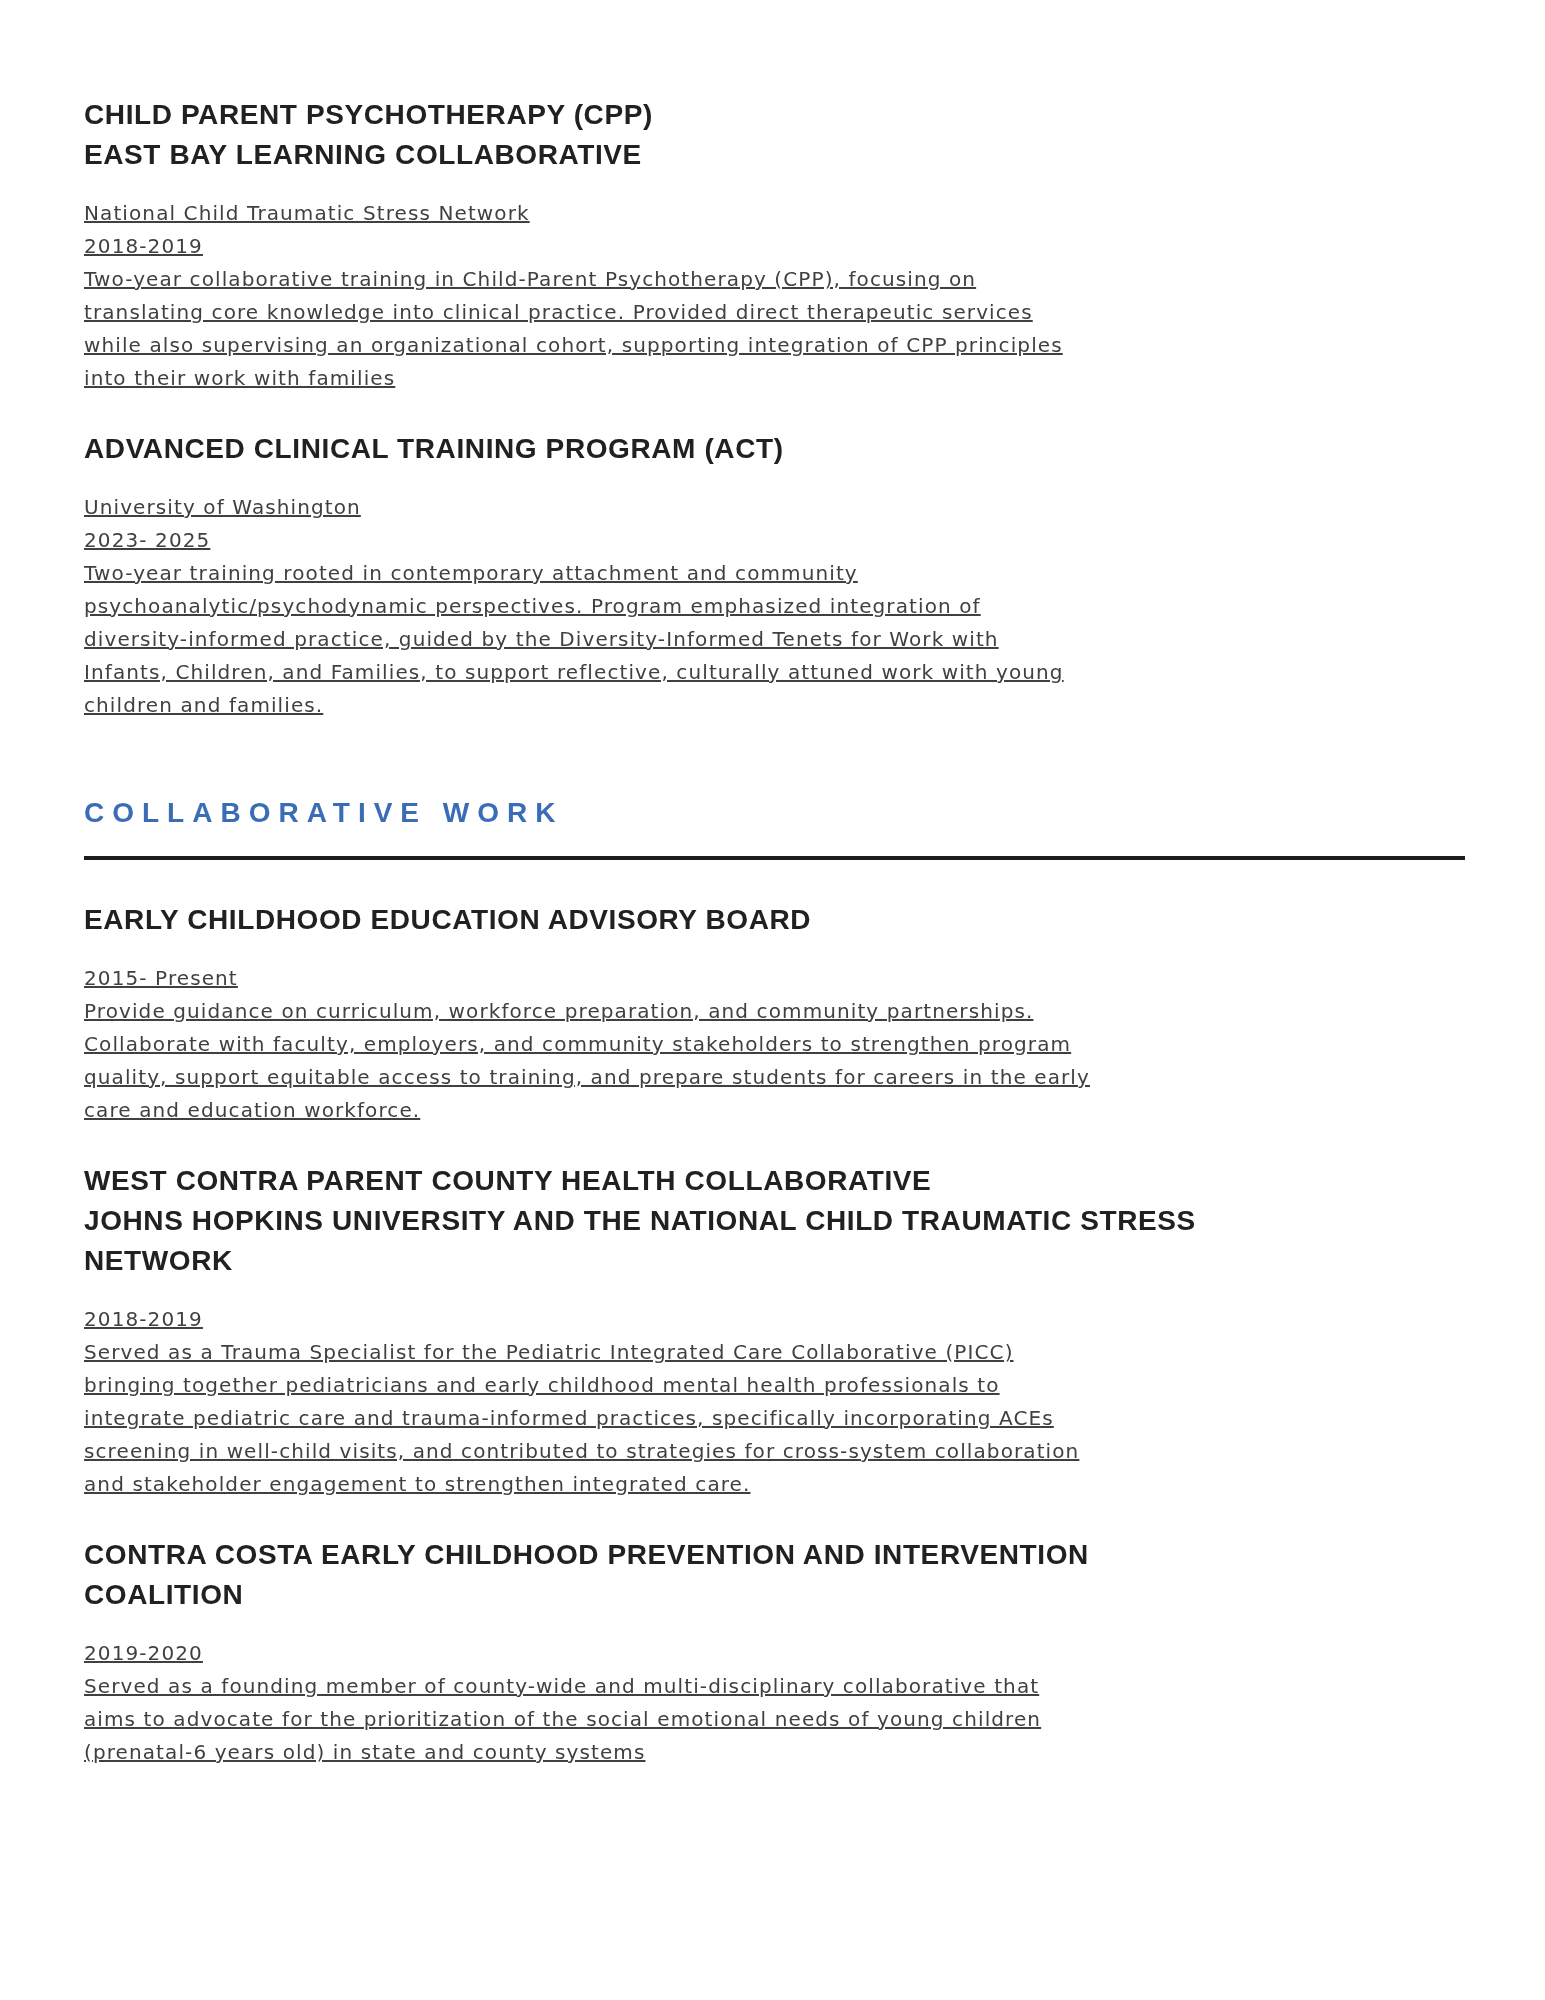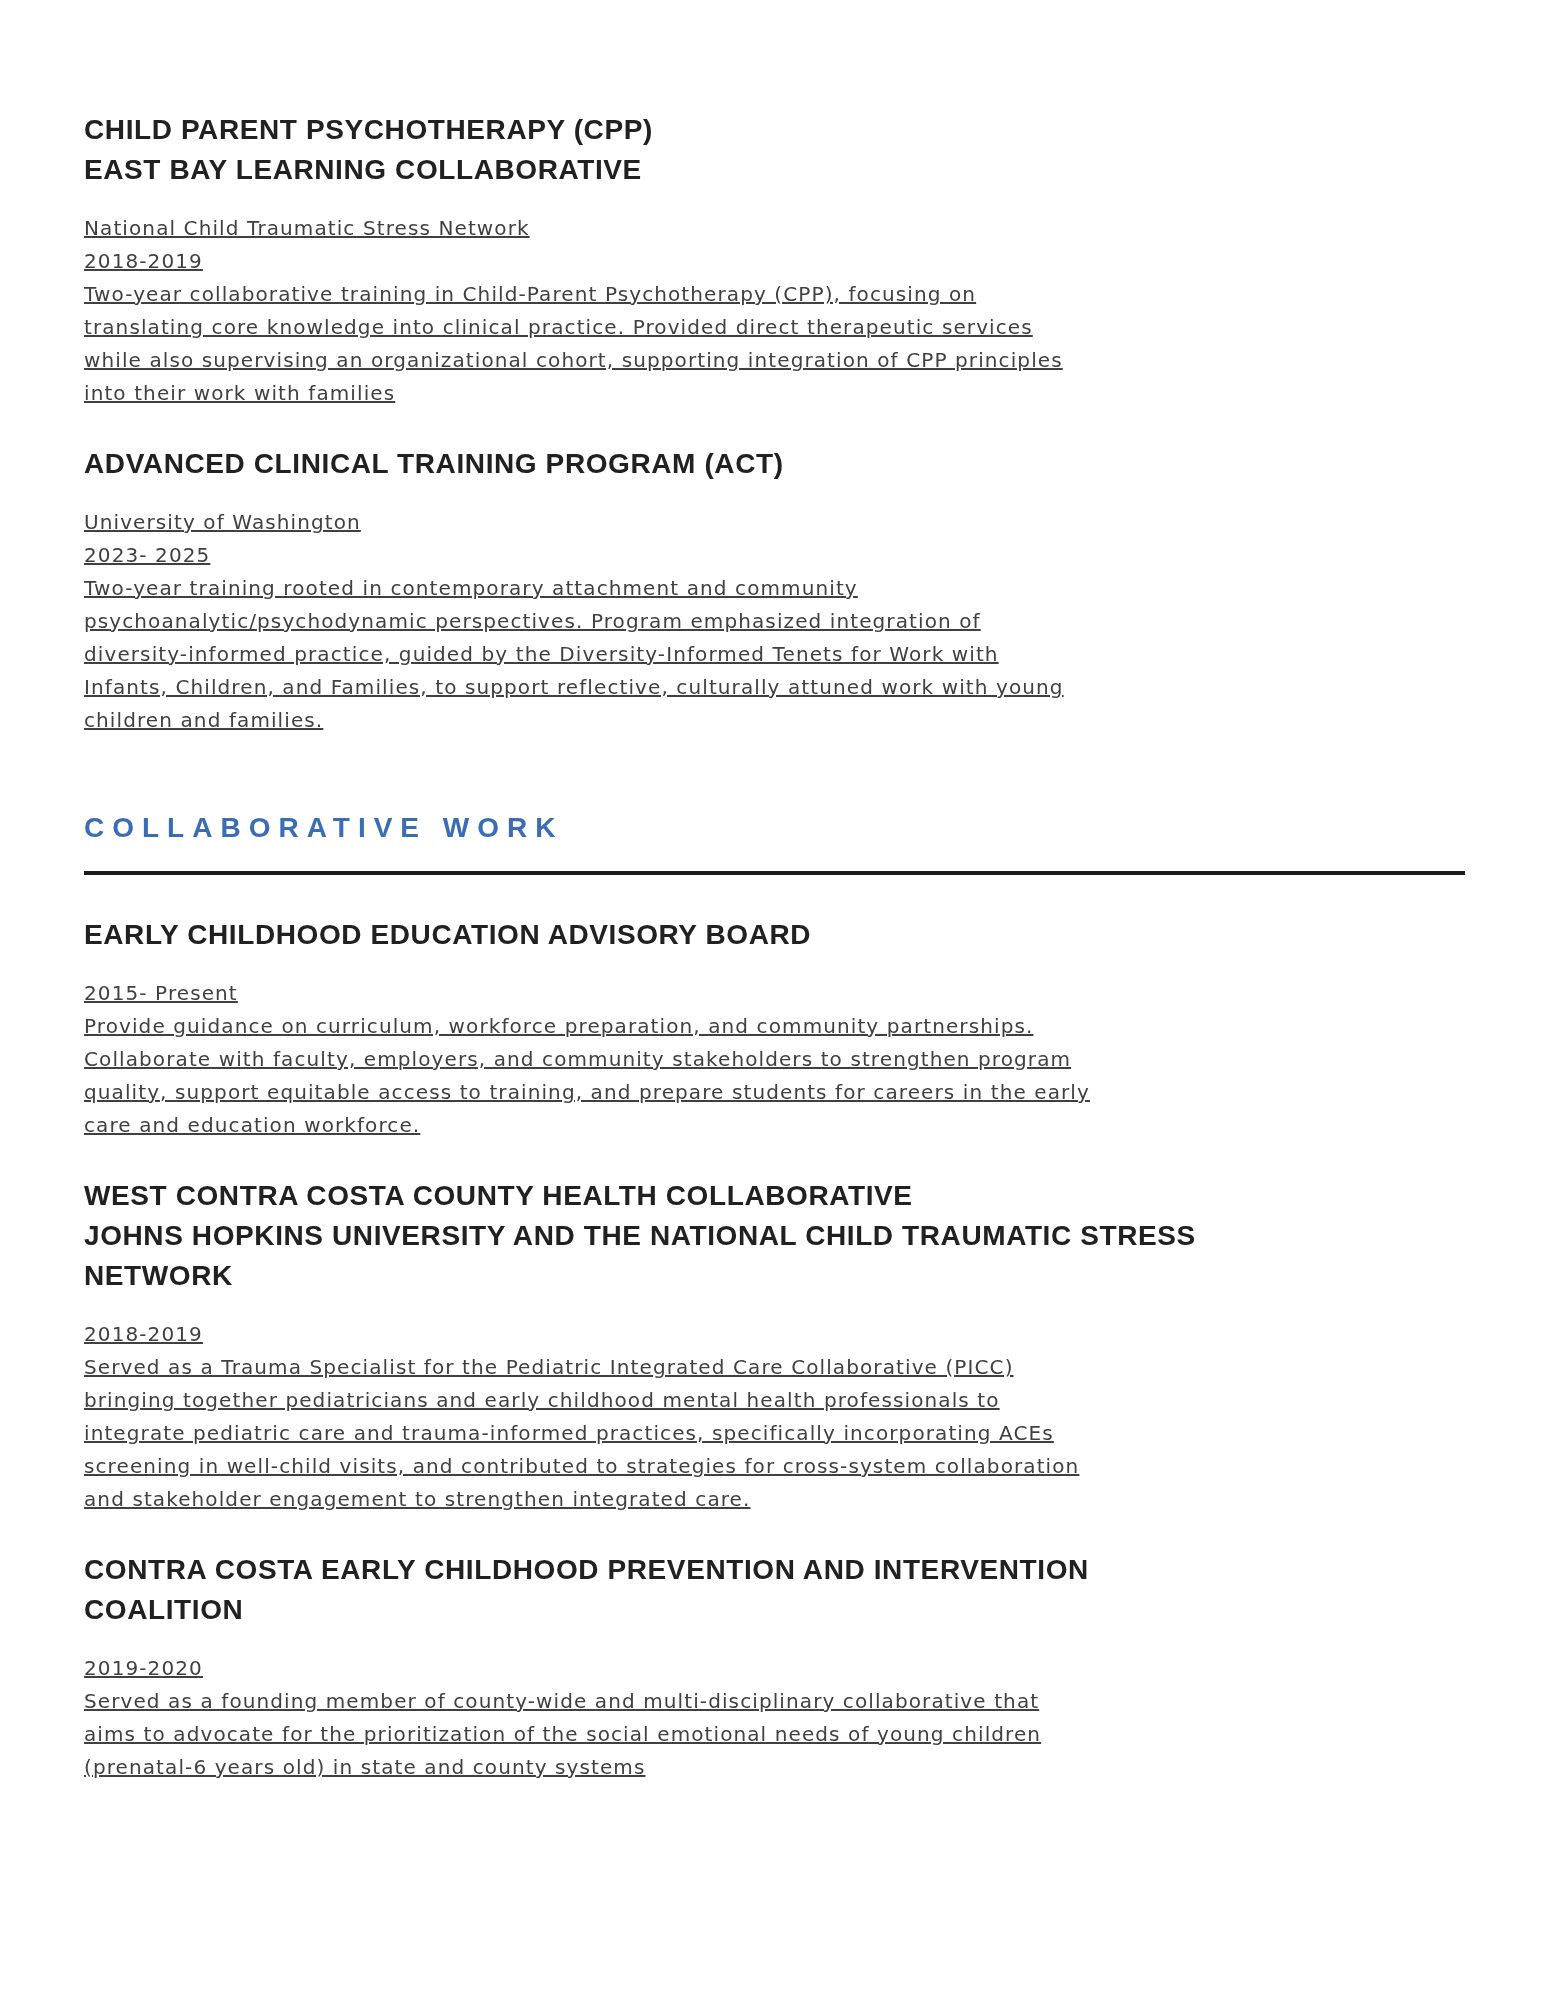--- a/index.html
+++ b/index.html
@@ -6,21 +6,21 @@
   * { margin:0; padding:0; box-sizing:border-box; }
   html,body { background:#ffffff; }
   .page {
     position:relative;
     width:1545px; height:2000px;
     background:#ffffff;
     padding:94px 80px 0 84px;
     overflow:hidden;
     font-family:"DejaVu Sans", sans-serif;
   }
-  .entry { margin:16px 0 34px 0; }
+  .entry { margin:1px 0 34px 0; }
   .entry-title {
     font-family:"Liberation Sans", sans-serif;
     font-weight:700;
     font-size:28px;
     line-height:40px;
     letter-spacing:0.6px;
     color:var(--heading);
     margin:0 0 22px 0;
   }
   .title-line { display:block; }
@@ -95,21 +95,21 @@
         <div class="entry-dates">2015- Present</div>
         <div class="entry-desc">Provide guidance on curriculum, workforce preparation, and community partnerships.
 Collaborate with faculty, employers, and community stakeholders to strengthen program
 quality, support equitable access to training, and prepare students for careers in the early
 care and education workforce.</div>
       </div>
     </article>
 
     <article class="entry">
       <h3 class="entry-title">
-        <span class="title-line">WEST CONTRA COSTA COUNTY HEALTH COLLABORATIVE</span>
+        <span class="title-line">WEST CONTRA PARENT COUNTY HEALTH COLLABORATIVE</span>
         <span class="title-line">JOHNS HOPKINS UNIVERSITY AND THE NATIONAL CHILD TRAUMATIC STRESS</span>
         <span class="title-line">NETWORK</span>
       </h3>
       <div class="entry-body">
         <div class="entry-dates">2018-2019</div>
         <div class="entry-desc">Served as a Trauma Specialist for the Pediatric Integrated Care Collaborative (PICC)
 bringing together pediatricians and early childhood mental health professionals to
 integrate pediatric care and trauma-informed practices, specifically incorporating ACEs
 screening in well-child visits, and contributed to strategies for cross-system collaboration
 and stakeholder engagement to strengthen integrated care.</div>

